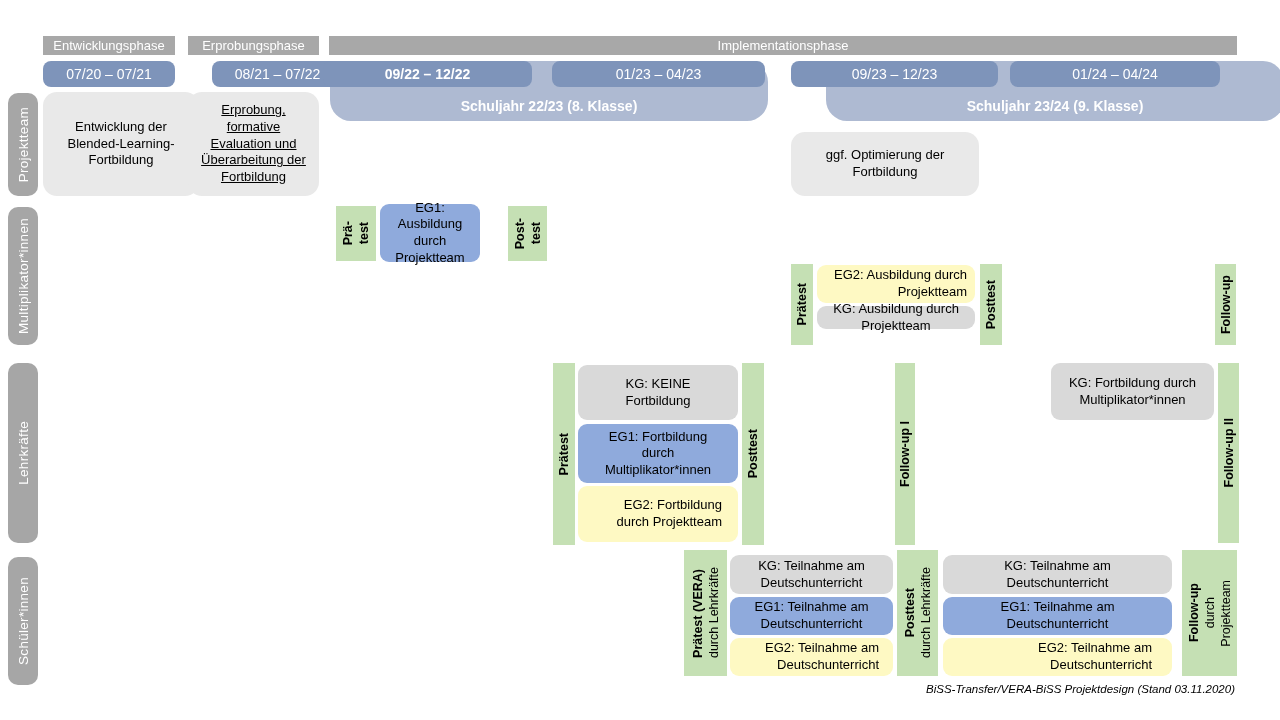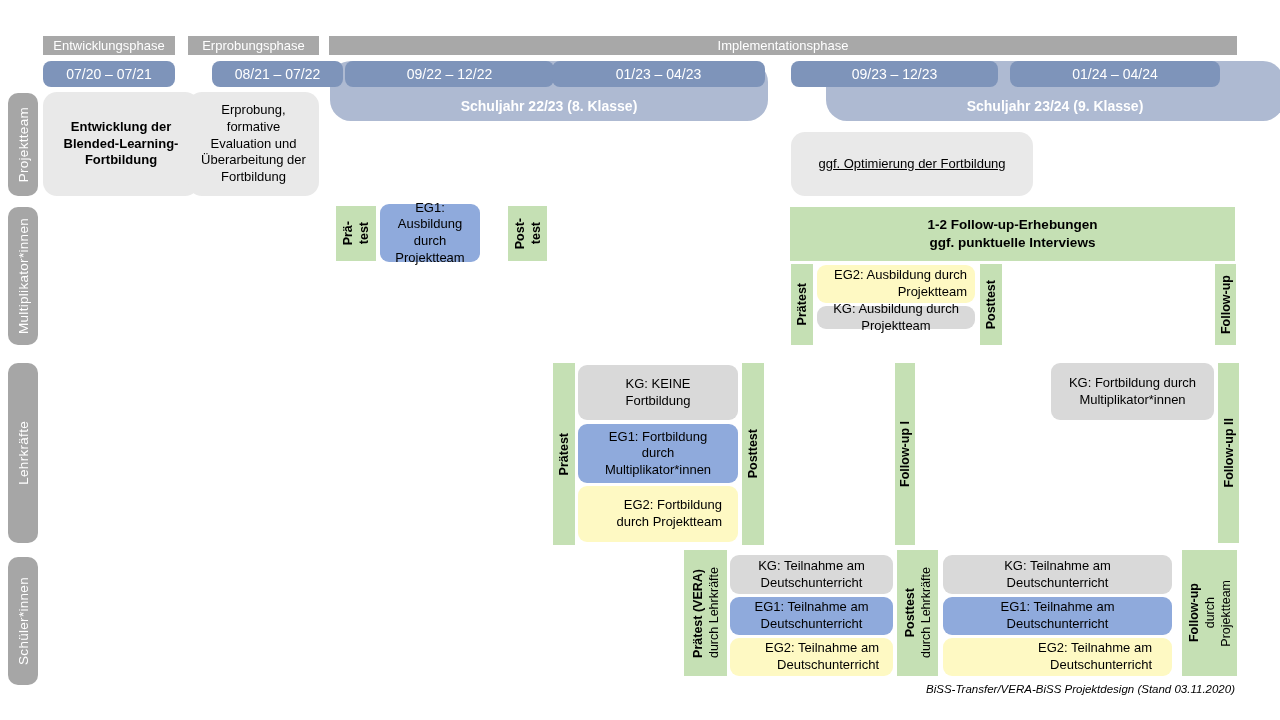--- a/index.html
+++ b/index.html
@@ -47,56 +47,52 @@
 
   <div class="abs center phase" style="left:43px;top:36px;width:132px;height:19px;">Entwicklungsphase</div>
   <div class="abs center phase" style="left:188px;top:36px;width:131px;height:19px;">Erprobungsphase</div>
   <div class="abs center phase" style="left:329px;top:36px;width:908px;height:19px;">Implementationsphase</div>
 
   <div class="abs band" style="left:330px;top:61px;width:438px;height:60px;">Schuljahr 22/23 (8. Klasse)</div>
   <div class="abs band" style="left:780px;top:61px;width:458px;height:60px;margin-left:46px;">Schuljahr 23/24 (9. Klasse)</div>
 
   <div class="abs center period" style="left:43px;top:61px;width:132px;height:26px;">07/20 – 07/21</div>
   <div class="abs center period" style="left:188px;top:61px;width:131px;height:26px;margin-left:24px;">08/21 – 07/22</div>
-  <div class="abs center period" style="left:345px;top:61px;width:209px;height:26px;">09/22 – 12/22</div>
+  <div class="abs center period" style="left:323px;top:61px;width:209px;height:26px;font-weight:bold;">09/22 – 12/22</div>
   <div class="abs center period" style="left:552px;top:61px;width:213px;height:26px;">01/23 – 04/23</div>
   <div class="abs center period" style="left:791px;top:61px;width:207px;height:26px;">09/23 – 12/23</div>
   <div class="abs center period" style="left:1010px;top:61px;width:210px;height:26px;">01/24 – 04/24</div>
 
   <div class="abs center sideband vwrap" style="left:8px;top:93px;width:30px;height:103px;">
     <span class="vtext">Projektteam</span>
   </div>
   <div class="abs center sideband vwrap" style="left:8px;top:207px;width:30px;height:138px;">
     <span class="vtext">Multiplikator*innen</span>
   </div>
   <div class="abs center sideband vwrap" style="left:8px;top:363px;width:30px;height:180px;">
     <span class="vtext">Lehrkräfte</span>
   </div>
   <div class="abs center sideband vwrap" style="left:8px;top:557px;width:30px;height:128px;">
     <span class="vtext">Schüler*innen</span>
   </div>
 
-  <div class="abs center boxg pad8" style="left:43px;top:92px;width:156px;height:104px;font-weight:bold;">Entwicklung der Blended-Learning-Fortbildung</div>
-  <div class="abs center boxg" style="left:188px;top:92px;width:131px;height:104px;padding:12px 9px;">Erprobung, formative Evaluation und Überarbeitung der Fortbildung</div>
-  <div class="abs center boxg pad14" style="left:791px;top:132px;width:242px;height:64px;text-decoration:underline;">ggf. Optimierung der Fortbildung</div>
+  <div class="abs center boxg pad8" style="left:43px;top:92px;width:156px;height:104px;">Entwicklung der Blended-Learning-Fortbildung</div>
+  <div class="abs center boxg" style="left:188px;top:92px;width:131px;height:104px;padding:12px 9px;text-decoration:underline;">Erprobung, formative Evaluation und Überarbeitung der Fortbildung</div>
+  <div class="abs center boxg pad14" style="left:791px;top:132px;width:188px;height:64px;">ggf. Optimierung der Fortbildung</div>
 
   <div class="abs green vwrap" style="left:336px;top:206px;width:40px;height:55px;">
     <span class="vtext">Prä-</span>
     <span class="vtext">test</span>
   </div>
   <div class="abs center sbox eg1 pad8" style="left:380px;top:204px;width:100px;height:58px;">EG1: Ausbildung durch Projektteam</div>
   <div class="abs green vwrap" style="left:508px;top:206px;width:39px;height:55px;">
     <span class="vtext">Post-</span>
     <span class="vtext">test</span>
   </div>
 
-  <div class="abs green center" style="left:790px;top:207px;width:445px;height:54px;flex-direction:column;">
-    <div class="banner-line">1-2 Follow-up-Erhebungen</div>
-    <div class="banner-line">ggf. punktuelle Interviews</div>
-  </div>
 
   <div class="abs green vwrap" style="left:791px;top:264px;width:22px;height:81px;">
     <span class="vtext">Prätest</span>
   </div>
   <div class="abs center sbox eg2 pad8" style="left:817px;top:265px;width:158px;height:38px;">EG2: Ausbildung durch Projektteam</div>
   <div class="abs center sbox kg pad8" style="left:817px;top:306px;width:158px;height:23px;">KG: Ausbildung durch Projektteam</div>
   <div class="abs green vwrap" style="left:980px;top:264px;width:22px;height:81px;">
     <span class="vtext">Posttest</span>
   </div>
   <div class="abs green vwrap" style="left:1215px;top:264px;width:21px;height:81px;">

